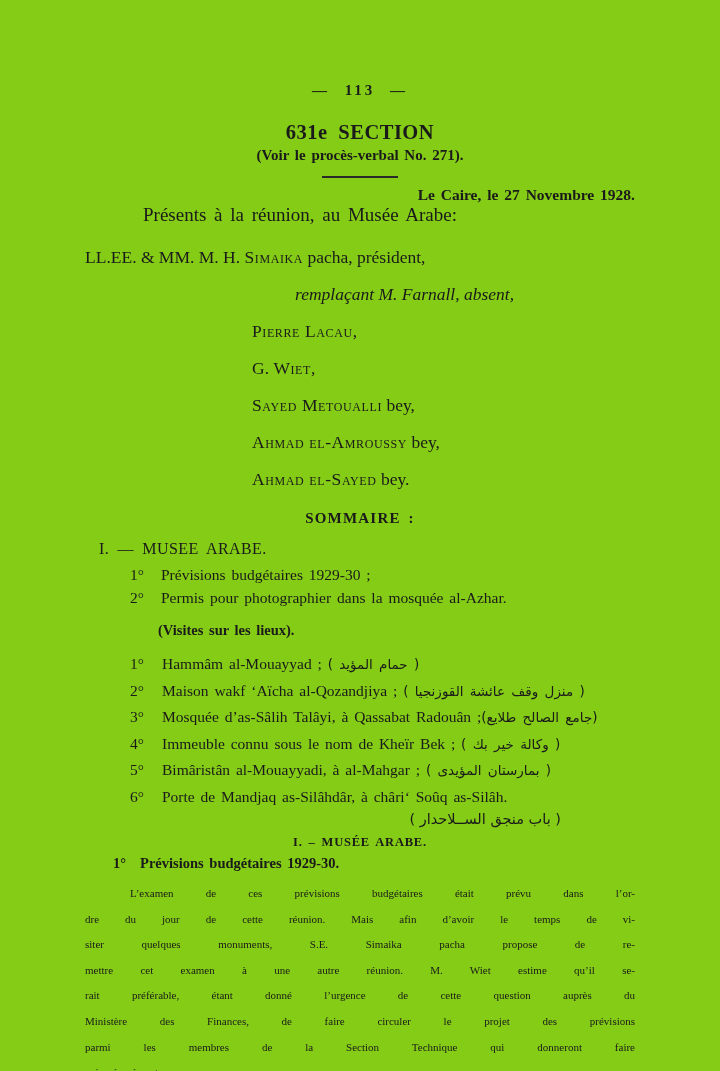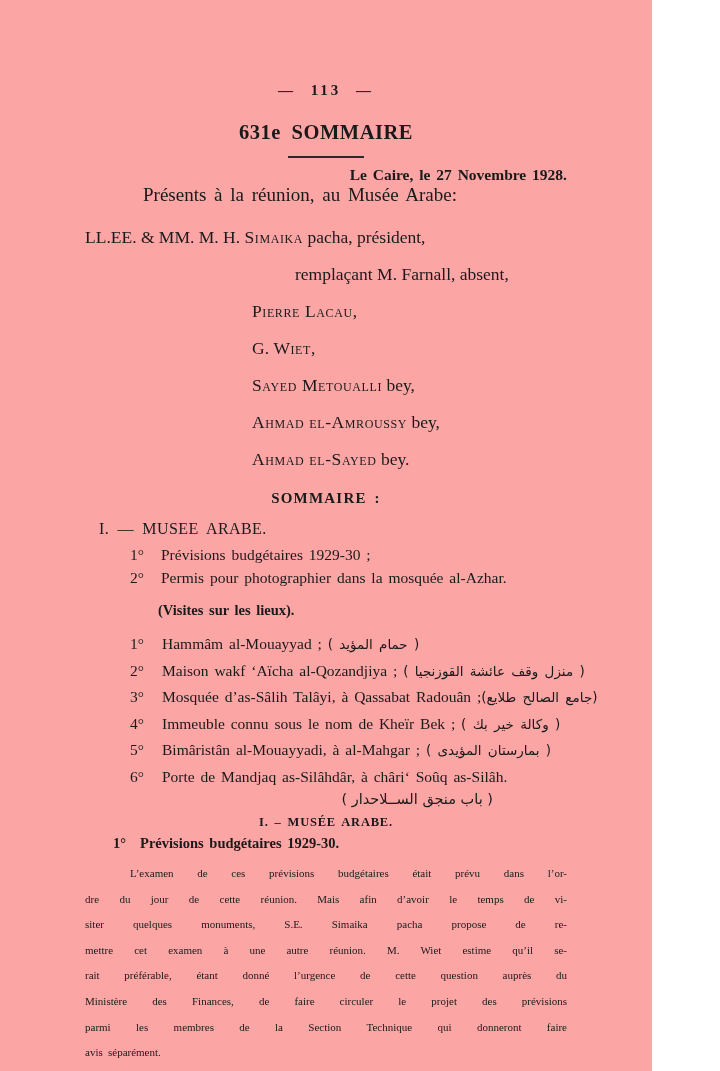--- a/index.html
+++ b/index.html
@@ -5,41 +5,41 @@
   html,body{margin:0;padding:0;}
   body{
     width:720px;height:1071px;
     background:#ffffff;
     overflow:hidden;
     font-family:"Liberation Serif", serif;
     color:#1a1a1a;
   }
   .page{
     box-sizing:border-box;
-    width:652px;height:1071px;
+    width:720px;height:1071px;
     padding:82px 85px 0 85px;
-    background:#fca5a5;
+    background:#84cc16;
   }
   
   .page-number{
     text-align:center;font-weight:bold;font-size:15px;letter-spacing:3px;
     word-spacing:8px;
   }
   .title-block{margin-top:22px;text-align:center;}
   .report-title{font-size:20.5px;font-weight:bold;word-spacing:5px;letter-spacing:.5px;}
   .report-subtitle{font-size:15.5px;font-weight:bold;word-spacing:5px;margin-top:3px;letter-spacing:.4px;}
   .report-note{font-size:15px;font-weight:bold;margin-top:3px;word-spacing:2px;}
   .rule{width:76px;border:0;border-top:2px solid #2a2a2a;margin:12px auto 0 auto;}
   .dateline{margin-top:8px;text-align:right;font-size:15.5px;font-weight:bold;word-spacing:2px;}
   
   .presents{margin-top:0;font-size:19px;text-indent:58px;word-spacing:3px;}
   .attendees{margin-top:2px;font-size:17.5px;line-height:25px;}
   .att-line{white-space:nowrap;margin-top:12px;}
   .ind-0{padding-left:0;}
-  .ind-1{padding-left:210px;}
+  .ind-1{padding-left:210px;font-style:italic;}
   .ind-2{padding-left:167px;}
   .sc{font-variant:small-caps;letter-spacing:.6px;}
   
   .sommaire-heading{margin-top:18px;text-align:center;font-size:15px;font-weight:bold;letter-spacing:1.2px;word-spacing:3px;}
   .sommaire-section{margin-top:13px;}
   .section-title{font-size:16px;word-spacing:4px;letter-spacing:.4px;padding-left:14px;}
   .sommaire-items{margin-top:6px;}
   .sommaire-item{display:flex;gap:13px;padding-left:45px;font-size:15.5px;line-height:22.5px;word-spacing:2px;}
   .section-note{font-weight:bold;font-size:14.5px;padding-left:73px;margin-top:2px;word-spacing:2px;}
   
@@ -57,21 +57,22 @@
   .para-line:last-child{text-align-last:left;}
 </style>
 </head>
 <body>
 
 <div class="page">
 
   <div class="page-number">— 113 —</div>
 
   <div class="title-block">
-    <div class="report-title">631e SOMMAIRE</div>
+    <div class="report-title">631e SECTION</div>
+    <div class="report-note">(Voir le procès-verbal No. 271).</div>
     <hr class="rule">
   </div>
 
   <div class="dateline">Le Caire, le 27 Novembre 1928.</div>
 
   <p class="presents">Présents à la réunion, au Musée Arabe:</p>
 
   <div class="attendees">
     <div class="att-line ind-0"><span>LL.EE. &amp; MM. M. H. </span><span class="sc">Simaika</span><span> pacha, président,</span></div>
     <div class="att-line ind-1"><span>remplaçant M. Farnall, absent,</span><span class="sc"></span><span></span></div>

